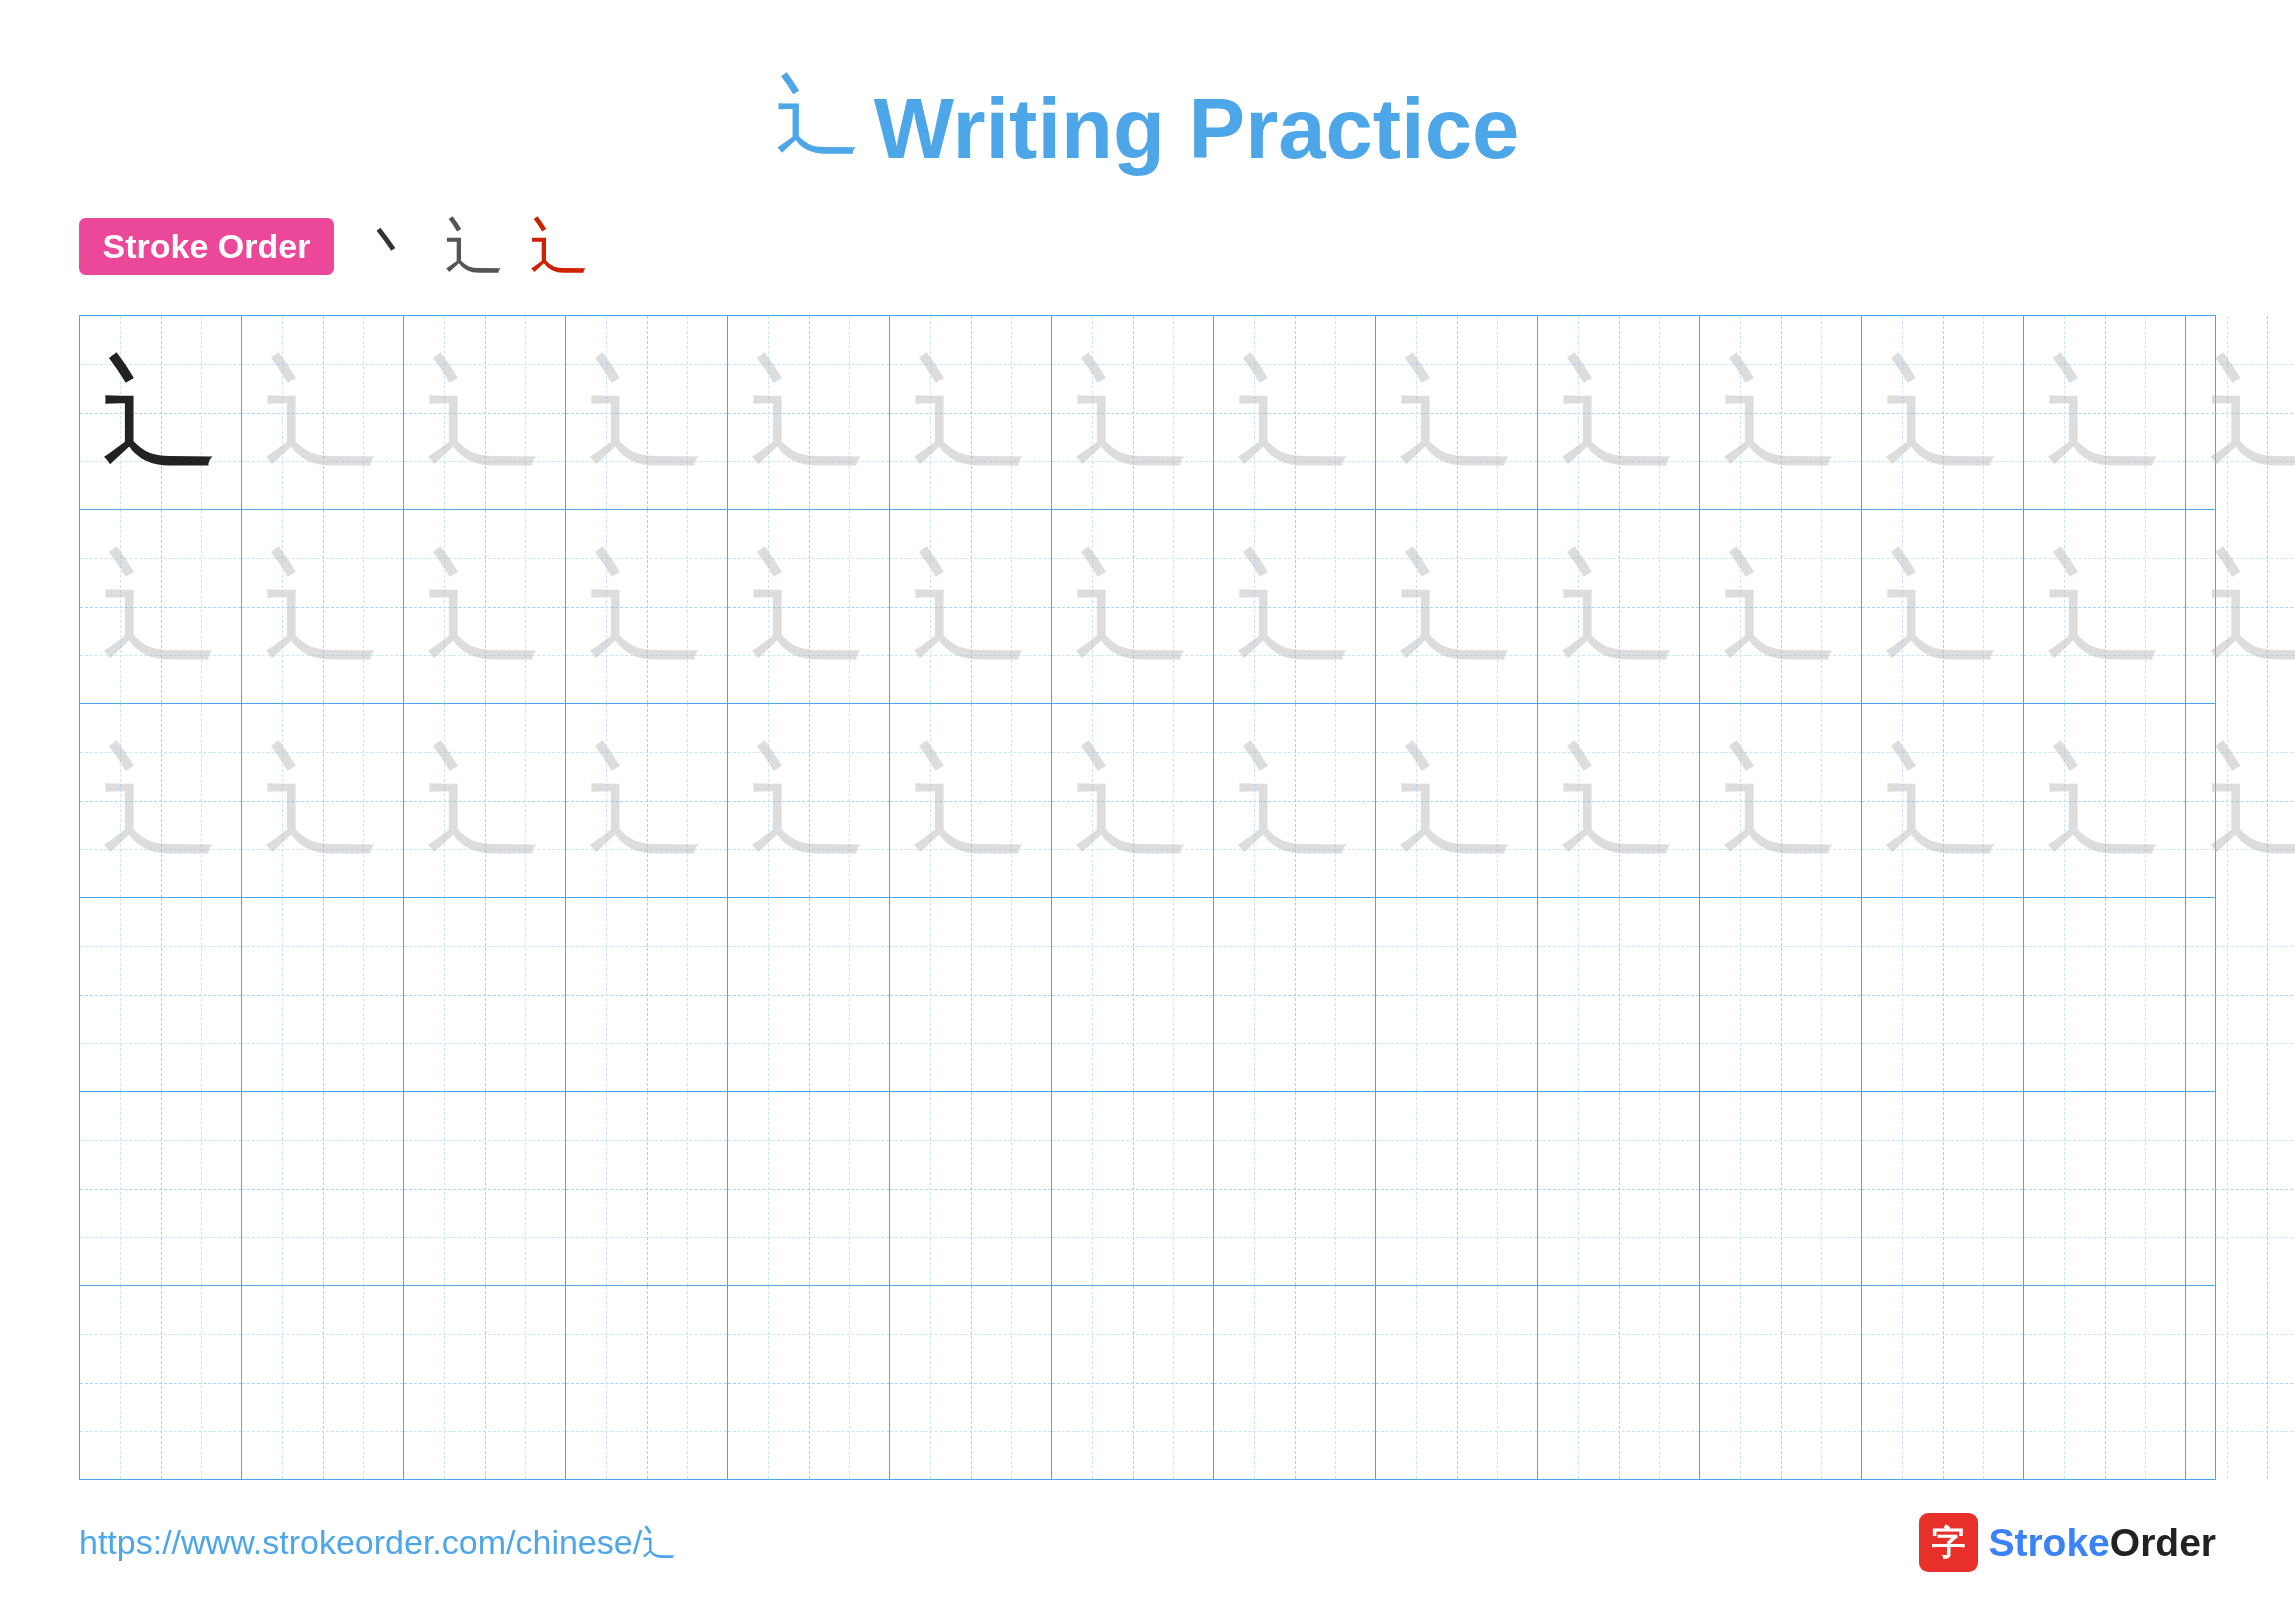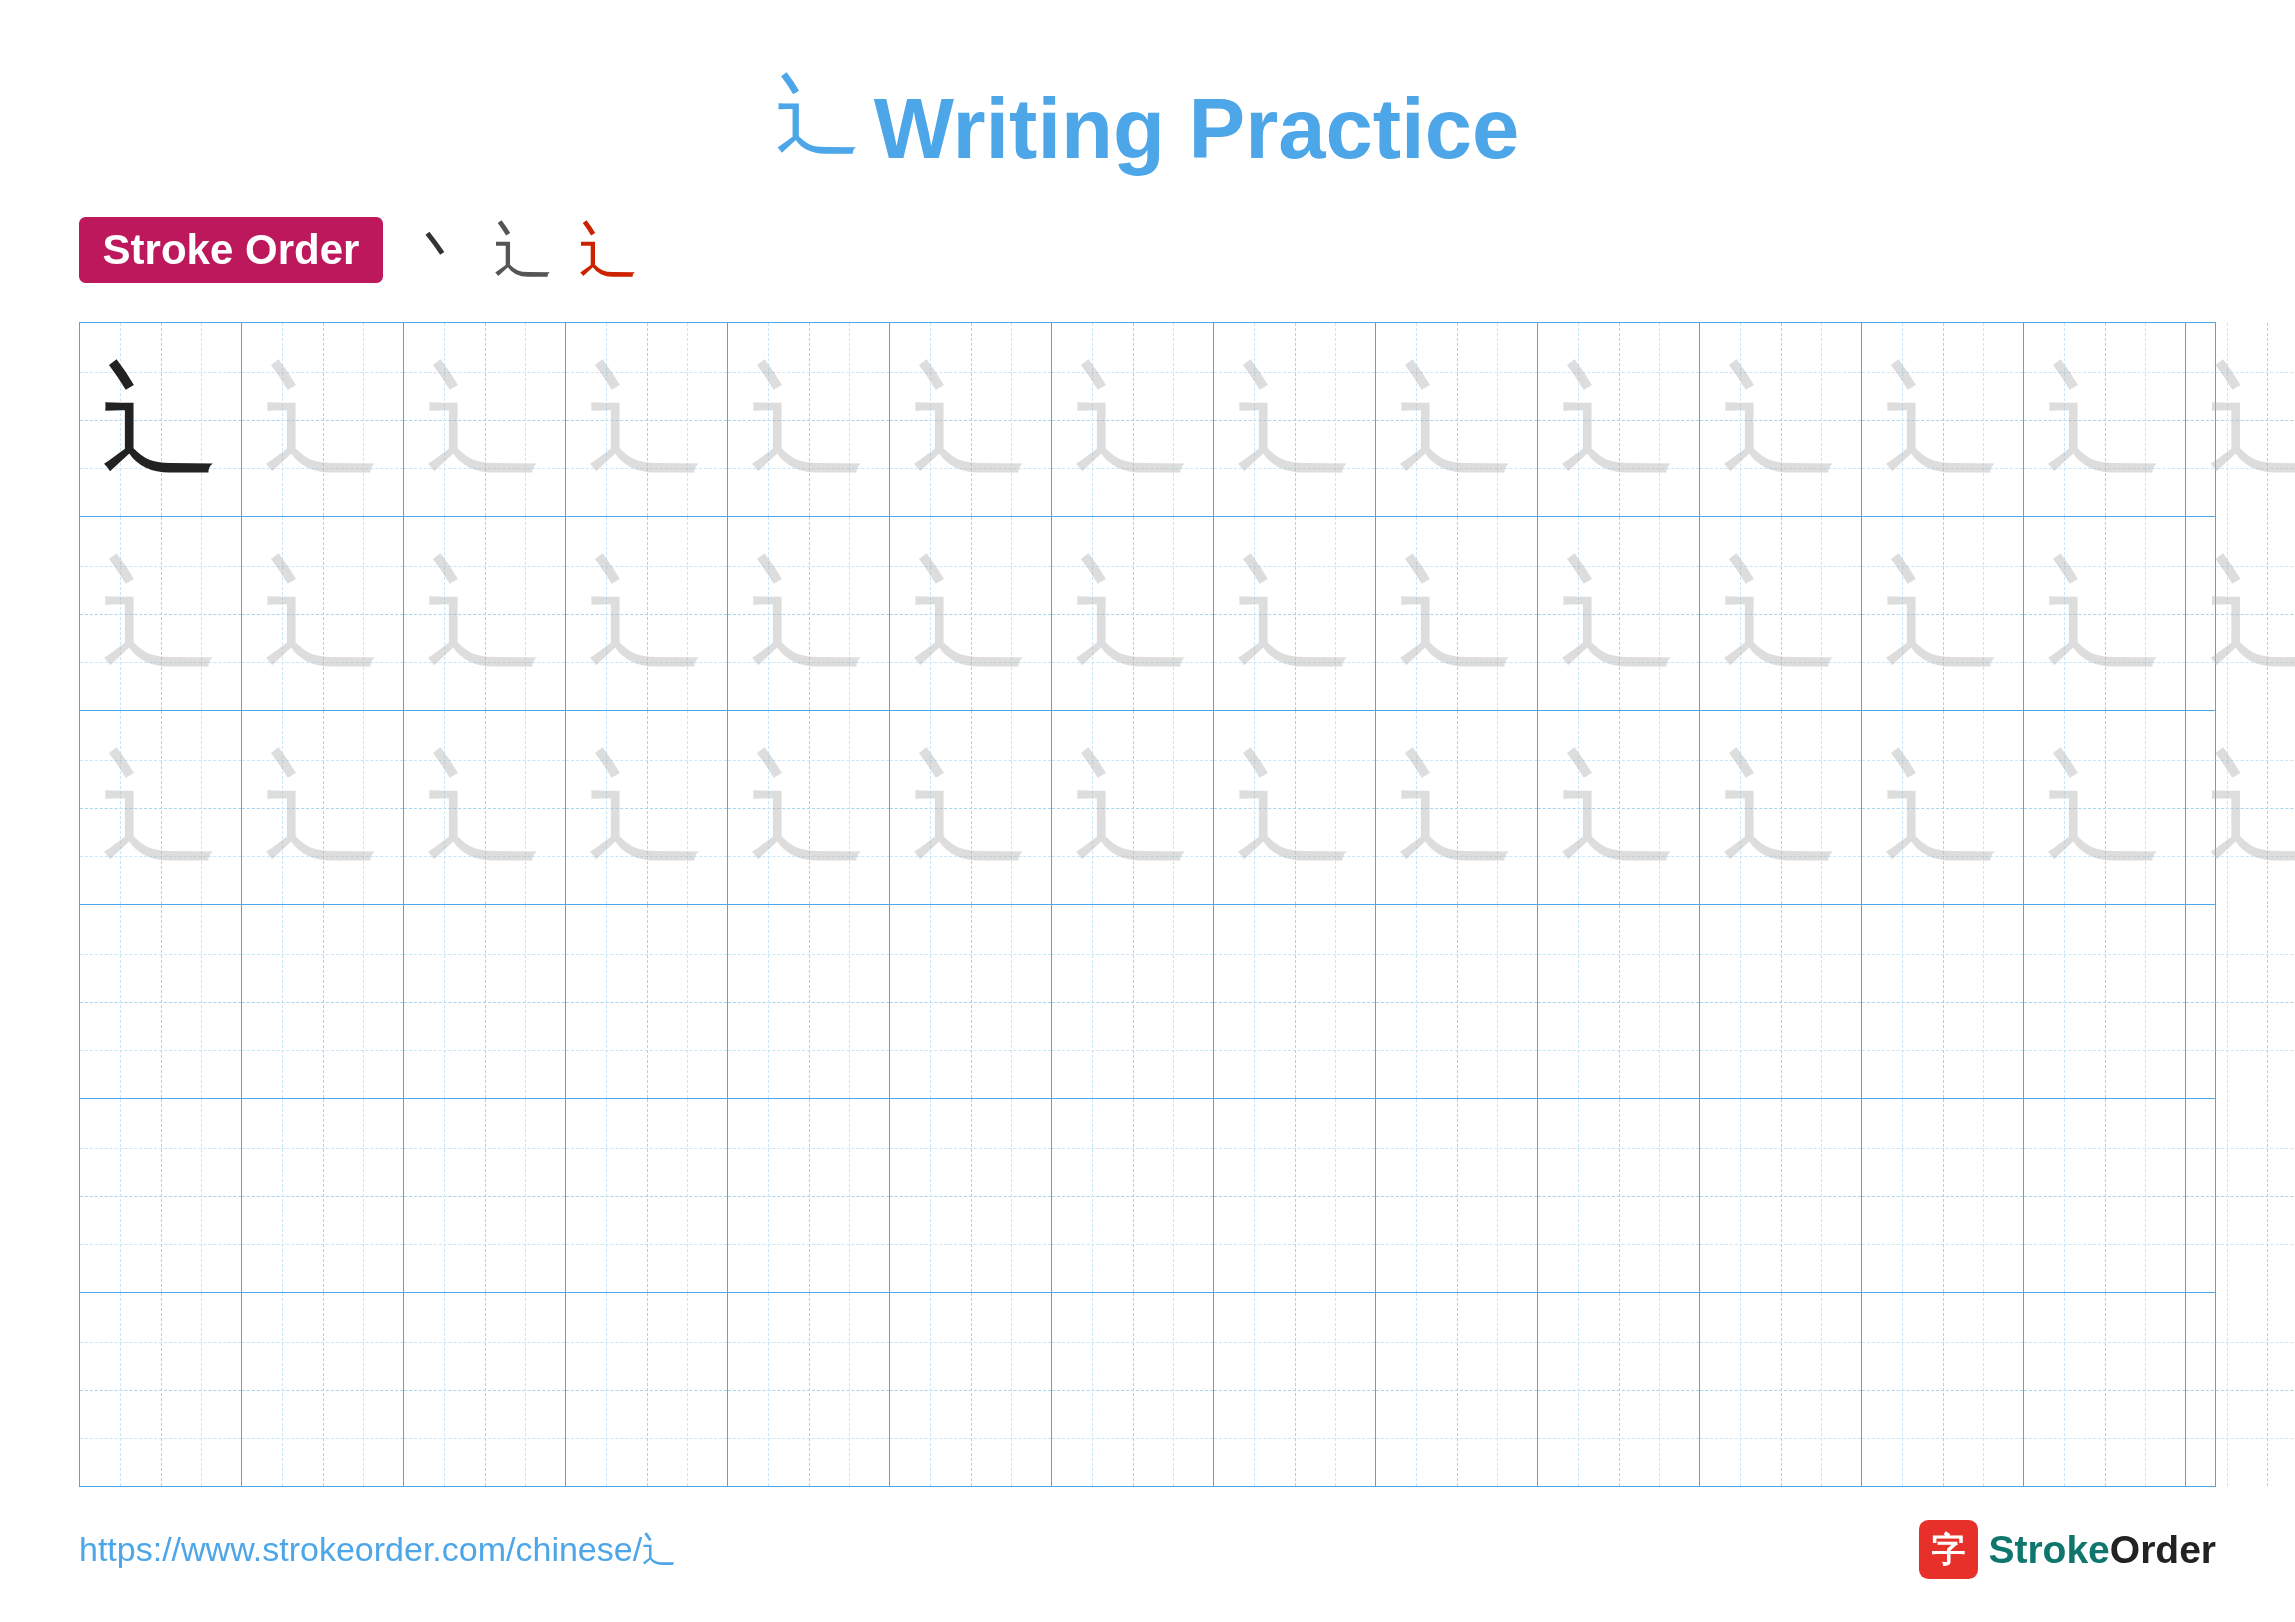--- a/index.html
+++ b/index.html
@@ -45,23 +45,23 @@
     }
 
     .stroke-order-row {
       display: flex;
       align-items: center;
       gap: 26px;
       margin-bottom: 39px;
     }
 
     .stroke-order-badge {
-      background: #be185d;
+      background: #ec4899;
       color: #fff;
-      font-size: 42px;
+      font-size: 34px;
       font-weight: bold;
       padding: 9.2px 23.6px;
       border-radius: 6.5px;
       font-family: 'Arial', sans-serif;
     }
 
     .stroke-step {
       font-size: 59px;
       font-family: serif;
       color: #333;
@@ -965,19 +965,19 @@
 
   </div>
 
   <div class="footer">
     <span class="footer-url">https://www.strokeorder.com/chinese/辶</span>
     <div class="footer-brand">
       <div class="footer-logo">
         <span>字</span>
       </div>
       <span class="footer-brand-text">
-        <span style="color:#0f766e;">Stroke</span>Order
+        <span style="color:#3b82f6;">Stroke</span>Order
       </span>
     </div>
   </div>
 
 </div>
 
 
 </body></html>

